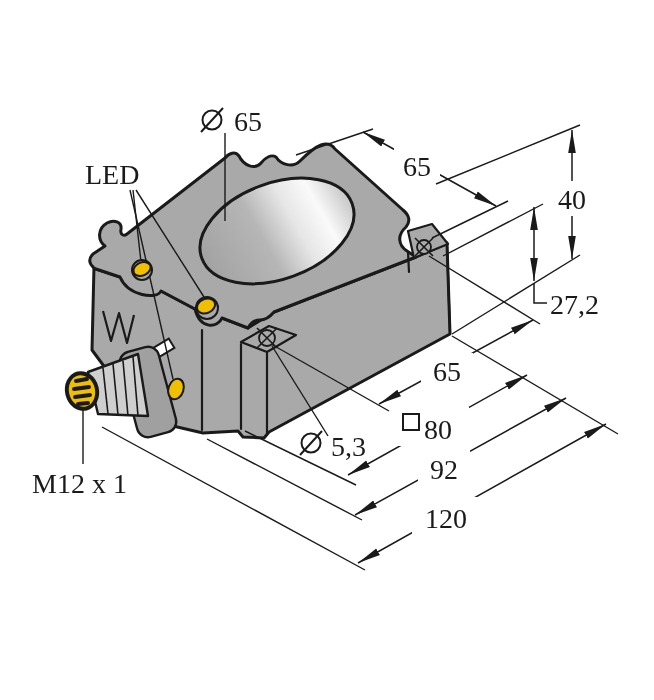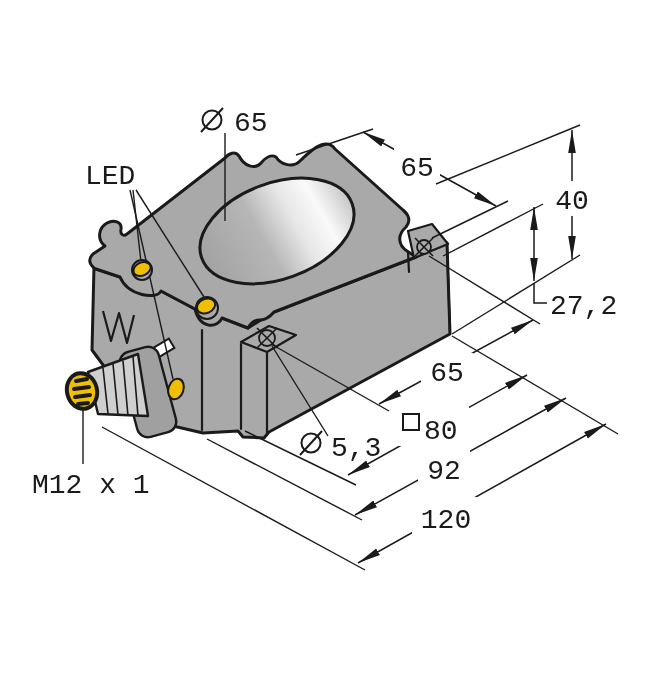--- a/index.html
+++ b/index.html
@@ -1,17 +1,17 @@
 <!DOCTYPE html>
 <html style="--body-gray: #a9a9a9; --barrel-gray: #cfcfcf; --accent-yellow: #f0c000; --line-black: #1a1a1a; --paper-white: #ffffff;"><head>
 <meta charset="utf-8">
 <style>
   html,body{margin:0;padding:0;background:#fff;}
   .stage{position:relative;width:654px;height:700px;background:var(--paper-white,#fff);overflow:hidden;
-         font-family:Liberation Mono, monospace;}
+         font-family:Liberation Serif, serif;}
   svg{display:block}
   .face       {fill:var(--body-gray,#a9a9a9);stroke:var(--line-black,#1a1a1a);stroke-width:3;stroke-linejoin:round;}
   .face-thin  {fill:var(--body-gray,#a9a9a9);stroke:var(--line-black,#1a1a1a);stroke-width:2.2;stroke-linejoin:round;}
   .edge       {fill:none;stroke:var(--line-black,#1a1a1a);stroke-width:2.2;stroke-linecap:round;}
   .edge-thin  {fill:none;stroke:var(--line-black,#1a1a1a);stroke-width:1.6;}
   .dim        {fill:none;stroke:var(--line-black,#1a1a1a);stroke-width:1.5;}
   .ext        {fill:none;stroke:var(--line-black,#1a1a1a);stroke-width:1.4;}
   .label      {font-size:28px;fill:var(--line-black,#1a1a1a);}
   .yellow     {fill:var(--accent-yellow,#f0c000);stroke:var(--line-black,#1a1a1a);stroke-width:2;}
   .whitebg    {fill:var(--paper-white,#fff);stroke:none;}

